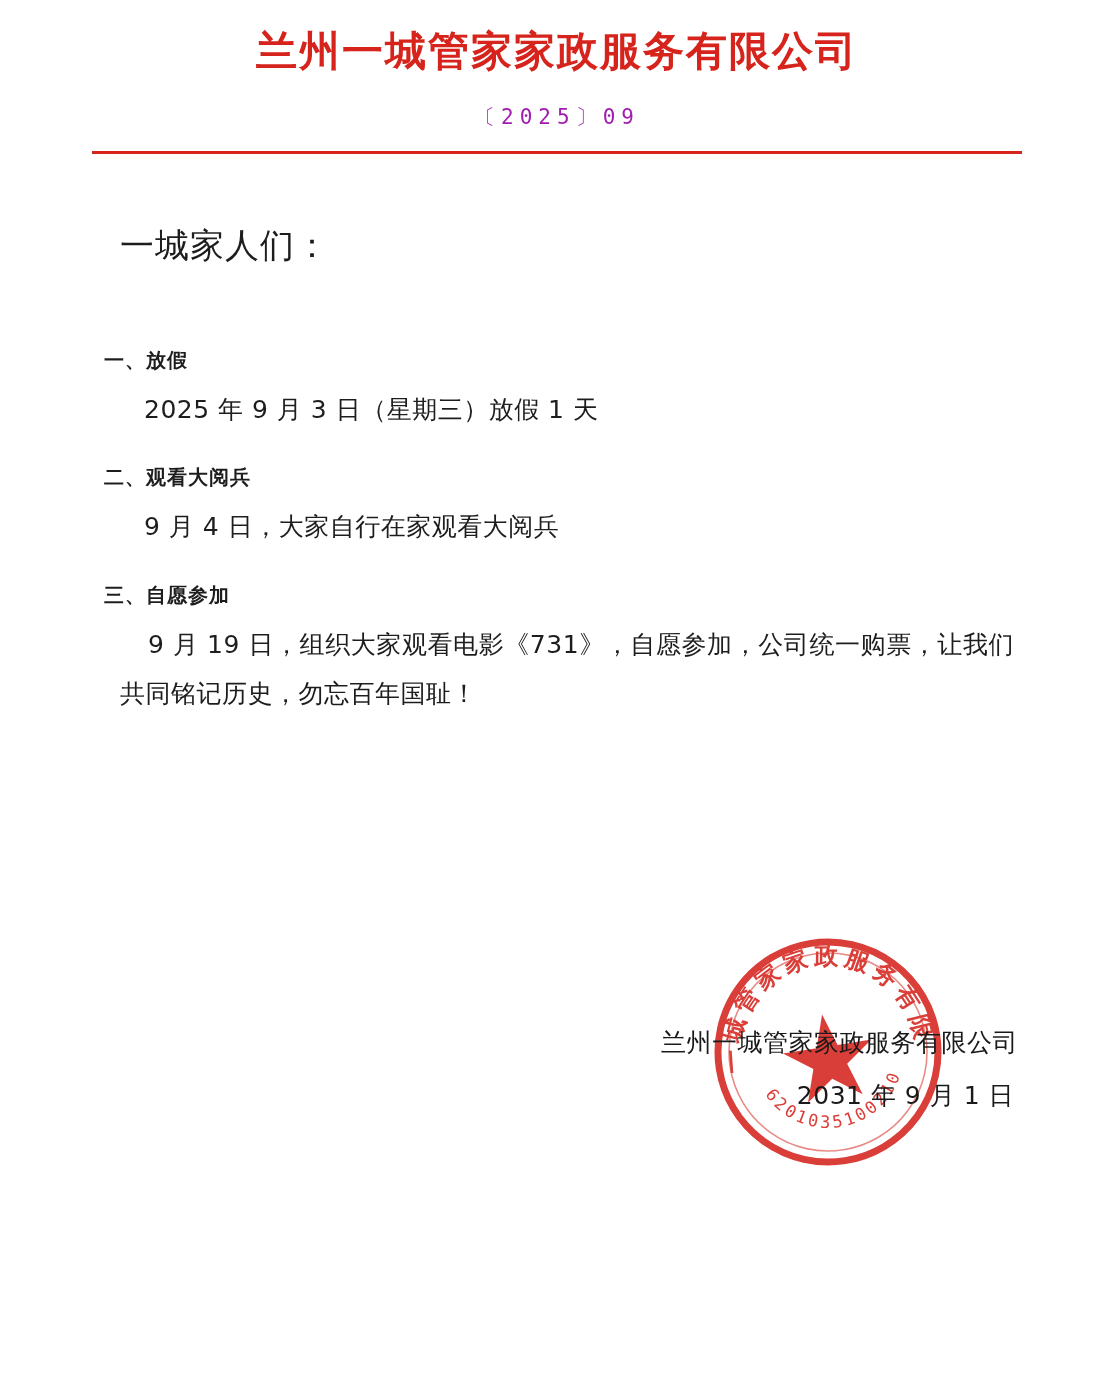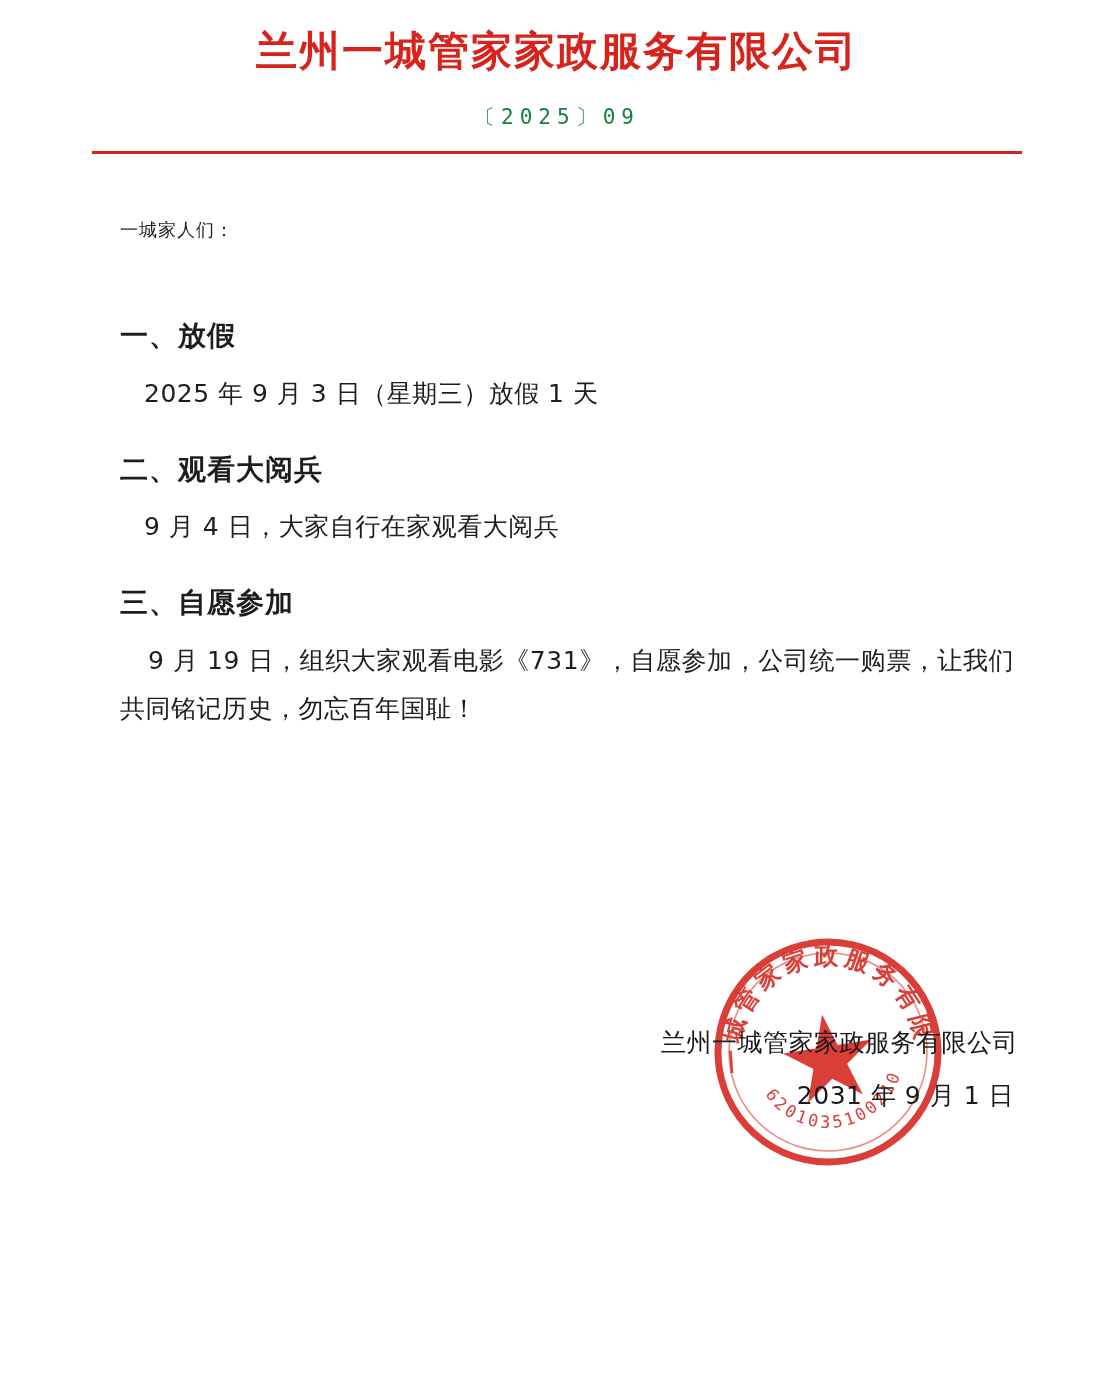--- a/index.html
+++ b/index.html
@@ -34,55 +34,55 @@
     font-weight: 700;
     font-size: 41px;
     letter-spacing: 2px;
     line-height: 1.25;
     font-family: "DejaVu Sans", "Liberation Sans", sans-serif;
   }
   .doc-number {
     margin-top: 26px;
     font-size: 21px;
     letter-spacing: 6px;
-    color: #15803d;
+    color: #a21caf;
     font-family: "DejaVu Sans Mono", "Liberation Mono", monospace;
   }
   .header-rule {
     margin-top: 20px;
     height: 3px;
     background: #d6241d;
     width: 100%;
   }
 
   
   .body-area {
     margin-top: 58px;
     font-size: 25px;
     line-height: 1.95;
     color: #1d1d1d;
   }
   .salutation {
     margin-left: 28px;
-    font-size: 18px;
+    font-size: 34px;
     letter-spacing: 1px;
   }
   .para {
     margin-top: 46px;
     text-indent: 52px;
     text-align: justify;
     letter-spacing: 0.5px;
     padding-right: 8px;
   }
   .section-list {
     margin-top: 62px;
   }
   .sec-head {
-    margin-left: 28px;
-    font-size: 28px;
+    margin-left: 12px;
+    font-size: 20px;
     font-weight: 600;
     letter-spacing: 1px;
   }
   .sec-body {
     margin-top: 6px;
     margin-left: 52px;
     font-size: 25px;
     letter-spacing: 0.5px;
   }
   .sec-block {

